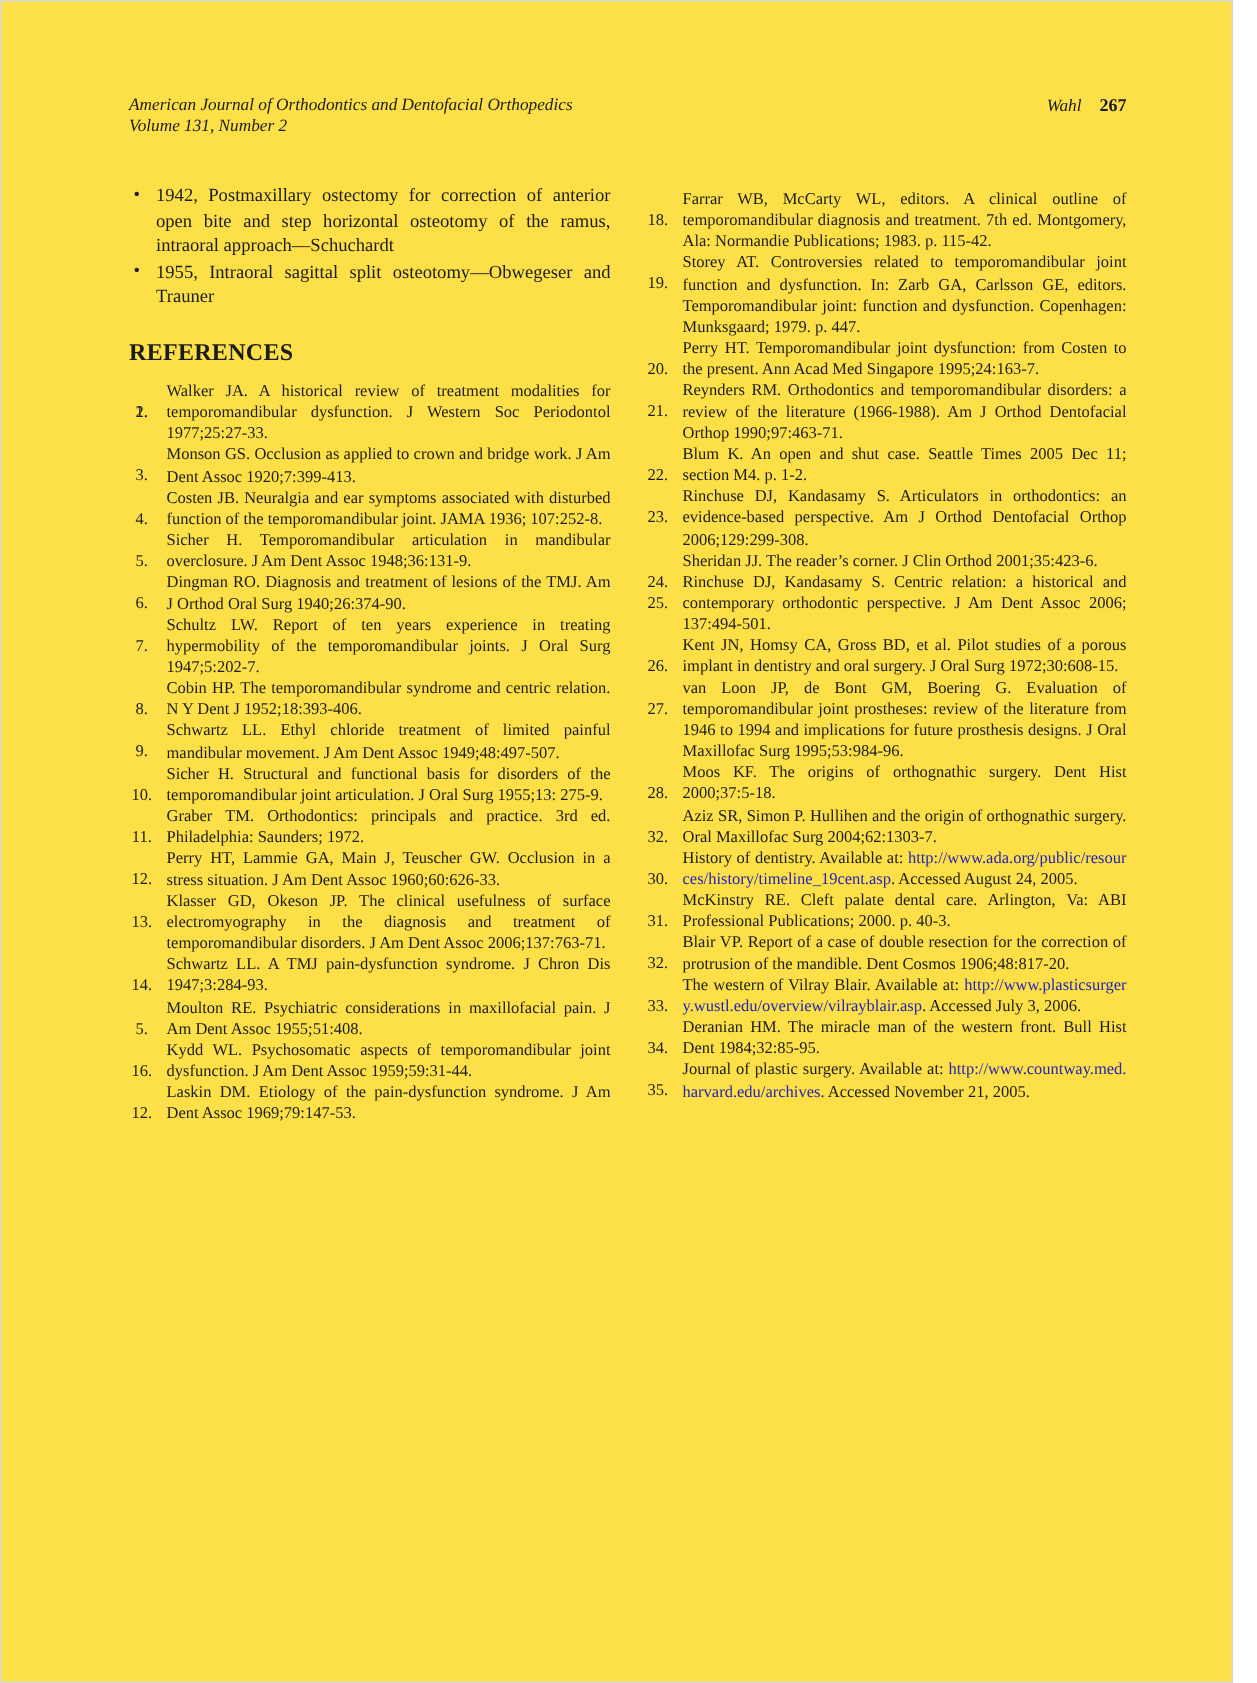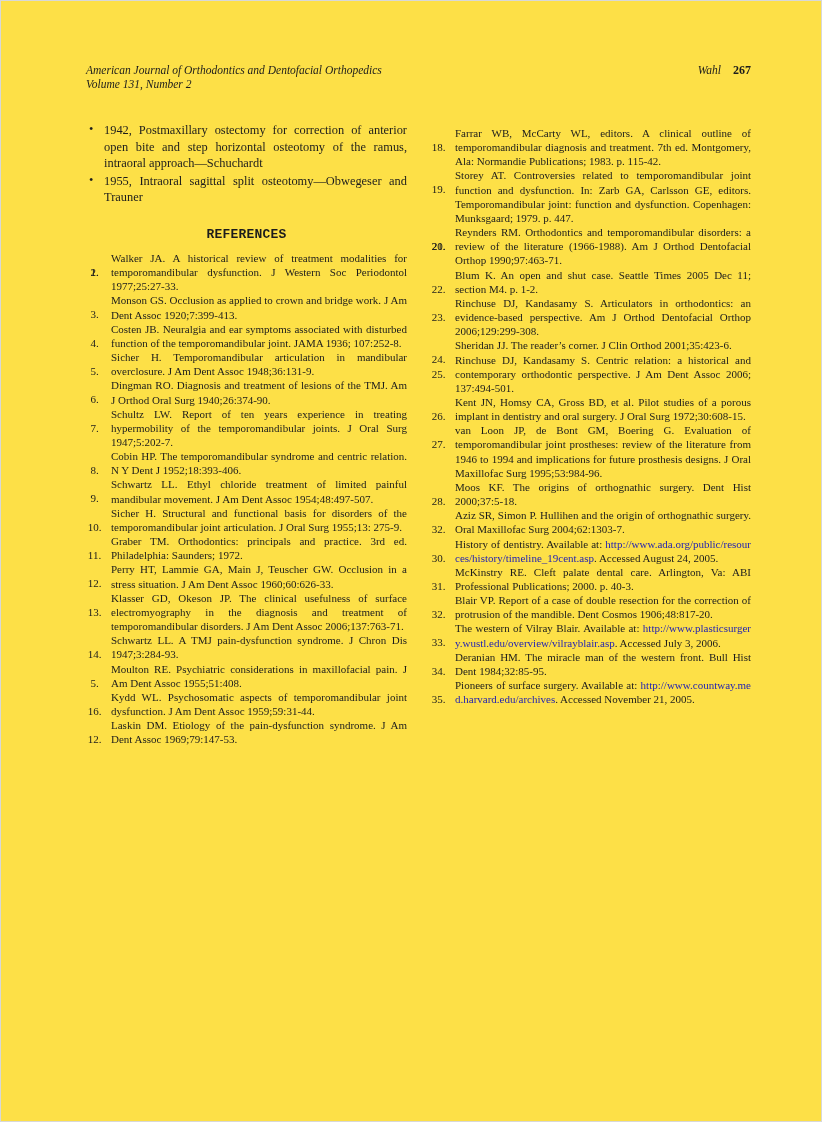--- a/index.html
+++ b/index.html
@@ -51,26 +51,25 @@
     text-align: justify;
     margin-bottom: 1px;
   }
   .bullet-dot {
     position: absolute;
     left: 3px;
     top: -1px;
   }
   
   .refs-heading {
-    font-family: Liberation Mono, monospace;
+    font-family: Liberation Serif, serif;
     font-weight: bold;
-    font-size: 13px;
+    font-size: 16px;
     letter-spacing: 0.2px;
     margin: 21px 0 9px 0;
-    text-align: center;
   }
   
   .ref {
     position: relative;
     padding-left: 25px;
     font-size: 11px;
     line-height: 14.15px;
     text-align: justify;
   }
   .ref-num {
@@ -111,48 +110,48 @@
       <div class="refs-heading">REFERENCES</div>
       <div>
           <div class="ref"><span class="ref-num">1.</span></div>
           <div class="ref"><span class="ref-num">2.</span><span><span>Walker JA. A historical review of treatment modalities for temporomandibular dysfunction. J Western Soc Periodontol 1977;25:27-33.</span></span></div>
           <div class="ref"><span class="ref-num">3.</span><span><span>Monson GS. Occlusion as applied to crown and bridge work. J Am Dent Assoc 1920;7:399-413.</span></span></div>
           <div class="ref"><span class="ref-num">4.</span><span><span>Costen JB. Neuralgia and ear symptoms associated with disturbed function of the temporomandibular joint. JAMA 1936; 107:252-8.</span></span></div>
           <div class="ref"><span class="ref-num">5.</span><span><span>Sicher H. Temporomandibular articulation in mandibular overclosure. J Am Dent Assoc 1948;36:131-9.</span></span></div>
           <div class="ref"><span class="ref-num">6.</span><span><span>Dingman RO. Diagnosis and treatment of lesions of the TMJ. Am J Orthod Oral Surg 1940;26:374-90.</span></span></div>
           <div class="ref"><span class="ref-num">7.</span><span><span>Schultz LW. Report of ten years experience in treating hypermobility of the temporomandibular joints. J Oral Surg 1947;5:202-7.</span></span></div>
           <div class="ref"><span class="ref-num">8.</span><span><span>Cobin HP. The temporomandibular syndrome and centric relation. N Y Dent J 1952;18:393-406.</span></span></div>
-          <div class="ref"><span class="ref-num">9.</span><span><span>Schwartz LL. Ethyl chloride treatment of limited painful mandibular movement. J Am Dent Assoc 1954;48:497-507.</span></span></div>
+          <div class="ref"><span class="ref-num">9.</span><span><span>Schwartz LL. Ethyl chloride treatment of limited painful mandibular movement. J Am Dent Assoc 1949;48:497-507.</span></span></div>
           <div class="ref"><span class="ref-num">10.</span><span><span>Sicher H. Structural and functional basis for disorders of the temporomandibular joint articulation. J Oral Surg 1955;13: 275-9.</span></span></div>
           <div class="ref"><span class="ref-num">11.</span><span><span>Graber TM. Orthodontics: principals and practice. 3rd ed. Philadelphia: Saunders; 1972.</span></span></div>
           <div class="ref"><span class="ref-num">12.</span><span><span>Perry HT, Lammie GA, Main J, Teuscher GW. Occlusion in a stress situation. J Am Dent Assoc 1960;60:626-33.</span></span></div>
           <div class="ref"><span class="ref-num">13.</span><span><span>Klasser GD, Okeson JP. The clinical usefulness of surface electromyography in the diagnosis and treatment of temporomandibular disorders. J Am Dent Assoc 2006;137:763-71.</span></span></div>
           <div class="ref"><span class="ref-num">14.</span><span><span>Schwartz LL. A TMJ pain-dysfunction syndrome. J Chron Dis 1947;3:284-93.</span></span></div>
           <div class="ref"><span class="ref-num">5.</span><span><span>Moulton RE. Psychiatric considerations in maxillofacial pain. J Am Dent Assoc 1955;51:408.</span></span></div>
           <div class="ref"><span class="ref-num">16.</span><span><span>Kydd WL. Psychosomatic aspects of temporomandibular joint dysfunction. J Am Dent Assoc 1959;59:31-44.</span></span></div>
           <div class="ref"><span class="ref-num">12.</span><span><span>Laskin DM. Etiology of the pain-dysfunction syndrome. J Am Dent Assoc 1969;79:147-53.</span></span></div>
         </div>
     </div>
     <div class="col col-right">
       <div>
           <div class="ref"><span class="ref-num">18.</span><span><span>Farrar WB, McCarty WL, editors. A clinical outline of temporomandibular diagnosis and treatment. 7th ed. Montgomery, Ala: Normandie Publications; 1983. p. 115-42.</span></span></div>
           <div class="ref"><span class="ref-num">19.</span><span><span>Storey AT. Controversies related to temporomandibular joint function and dysfunction. In: Zarb GA, Carlsson GE, editors. Temporomandibular joint: function and dysfunction. Copenhagen: Munksgaard; 1979. p. 447.</span></span></div>
-          <div class="ref"><span class="ref-num">20.</span></div>
+          <div class="ref"><span class="ref-num">20.</span><span><span>Perry HT. Temporomandibular joint dysfunction: from Costen to the present. Ann Acad Med Singapore 1995;24:163-7.</span></span></div>
           <div class="ref"><span class="ref-num">21.</span><span><span>Reynders RM. Orthodontics and temporomandibular disorders: a review of the literature (1966-1988). Am J Orthod Dentofacial Orthop 1990;97:463-71.</span></span></div>
           <div class="ref"><span class="ref-num">22.</span><span><span>Blum K. An open and shut case. Seattle Times 2005 Dec 11; section M4. p. 1-2.</span></span></div>
           <div class="ref"><span class="ref-num">23.</span><span><span>Rinchuse DJ, Kandasamy S. Articulators in orthodontics: an evidence-based perspective. Am J Orthod Dentofacial Orthop 2006;129:299-308.</span></span></div>
           <div class="ref"><span class="ref-num">24.</span><span><span>Sheridan JJ. The reader’s corner. J Clin Orthod 2001;35:423-6.</span></span></div>
           <div class="ref"><span class="ref-num">25.</span><span><span>Rinchuse DJ, Kandasamy S. Centric relation: a historical and contemporary orthodontic perspective. J Am Dent Assoc 2006; 137:494-501.</span></span></div>
           <div class="ref"><span class="ref-num">26.</span><span><span>Kent JN, Homsy CA, Gross BD, et al. Pilot studies of a porous implant in dentistry and oral surgery. J Oral Surg 1972;30:608-15.</span></span></div>
           <div class="ref"><span class="ref-num">27.</span><span><span>van Loon JP, de Bont GM, Boering G. Evaluation of temporomandibular joint prostheses: review of the literature from 1946 to 1994 and implications for future prosthesis designs. J Oral Maxillofac Surg 1995;53:984-96.</span></span></div>
           <div class="ref"><span class="ref-num">28.</span><span><span>Moos KF. The origins of orthognathic surgery. Dent Hist 2000;37:5-18.</span></span></div>
           <div class="ref"><span class="ref-num">32.</span><span><span>Aziz SR, Simon P. Hullihen and the origin of orthognathic surgery. Oral Maxillofac Surg 2004;62:1303-7.</span></span></div>
           <div class="ref"><span class="ref-num">30.</span><span><span>History of dentistry. Available at: </span><a class="ref-link">http://www.ada.org/public/resources/history/timeline_19cent.asp</a><span>. Accessed August 24, 2005.</span></span></div>
           <div class="ref"><span class="ref-num">31.</span><span><span>McKinstry RE. Cleft palate dental care. Arlington, Va: ABI Professional Publications; 2000. p. 40-3.</span></span></div>
           <div class="ref"><span class="ref-num">32.</span><span><span>Blair VP. Report of a case of double resection for the correction of protrusion of the mandible. Dent Cosmos 1906;48:817-20.</span></span></div>
           <div class="ref"><span class="ref-num">33.</span><span><span>The western of Vilray Blair. Available at: </span><a class="ref-link">http://www.plasticsurgery.wustl.edu/overview/vilrayblair.asp</a><span>. Accessed July 3, 2006.</span></span></div>
           <div class="ref"><span class="ref-num">34.</span><span><span>Deranian HM. The miracle man of the western front. Bull Hist Dent 1984;32:85-95.</span></span></div>
-          <div class="ref"><span class="ref-num">35.</span><span><span>Pioneers of surface surgery. Available at: </span><a class="ref-link">http://www.countway.med.harvard.edu/archives</a><span>. Accessed November 21, 2005.</span></span></div>
+          <div class="ref"><span class="ref-num">35.</span><span><span>Journal of plastic surgery. Available at: </span><a class="ref-link">http://www.countway.med.harvard.edu/archives</a><span>. Accessed November 21, 2005.</span></span></div>
         </div>
     </div>
   </div>
 
 </div>
 
 </body></html>

